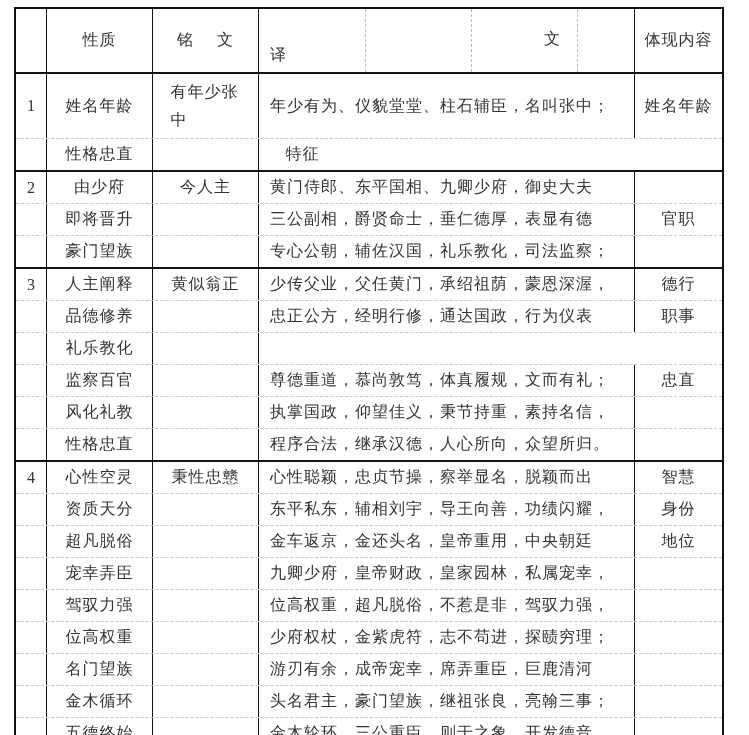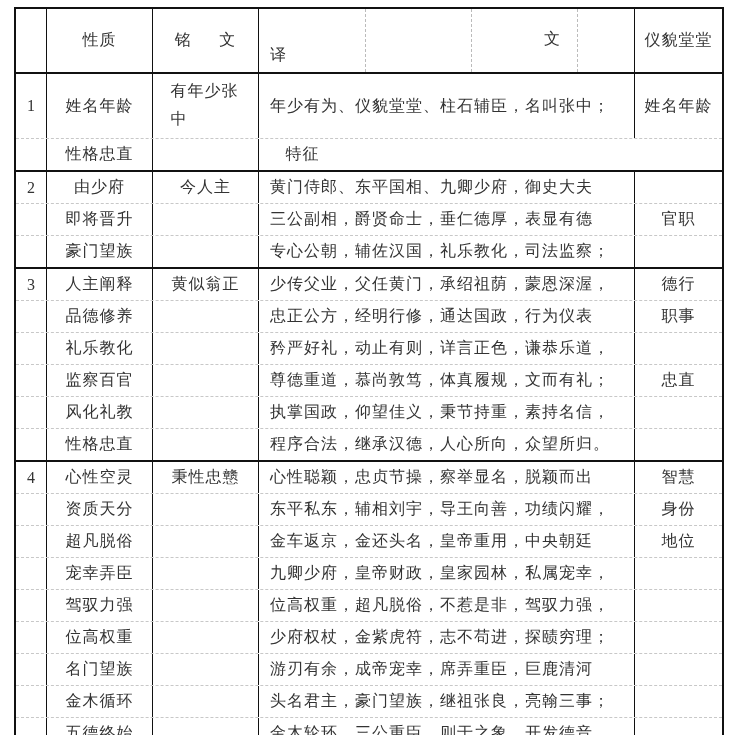--- a/index.html
+++ b/index.html
@@ -5,21 +5,21 @@
   html, body { margin: 0; padding: 0; background: #ffffff; }
   body { width: 749px; height: 735px; overflow: hidden; position: relative;
          font-family: "DejaVu Serif", "Liberation Serif", serif; color: #333333; }
   .tbl { position: absolute; left: 14px; top: 7px; width: 706px;
          border-left: 2px solid #111; border-right: 2px solid #111; border-top: 2px solid #111; }
   .row { display: flex; position: relative; }
   .cell { box-sizing: border-box; display: flex; align-items: center; justify-content: center;
           font-size: 16px; letter-spacing: 1px; white-space: nowrap; }
   .c0 { width: 31px; border-right: 1.5px solid #111; justify-content: flex-start; padding-left: 11px; font-family: "Liberation Serif", serif; font-size: 16px; }
   .c1 { width: 106px; border-right: 1.5px solid #111; }
-  .c2 { width: 106px; border-right: 1.5px solid #111; font-family: Liberation Mono, monospace; }
+  .c2 { width: 106px; border-right: 1.5px solid #111; }
   .c3 { width: 376px; border-right: 1.5px solid #111; justify-content: flex-start; padding-left: 11px; }
   .c4 { width: 87px; }
   .hdr { height: 63px; border-bottom: 2px solid #111; }
   .hdr .c3 { position: relative; align-items: flex-end; padding-bottom: 6px; }
   .hdr-dash { position: absolute; top: 0; bottom: 0; border-left: 1px dashed #bbb; }
   .hdr-wen { position: absolute; left: 285px; top: 20px; }
   .sub { height: 31px; border-bottom: 1px dashed #c8c8c8; }
   .sub.last { border-bottom: 2px solid #111; }
   .tall { height: 64px; }
   .multiline { white-space: normal; text-align: left; line-height: 28px; width: 70px; }
@@ -34,21 +34,21 @@
     <div class="cell c0"></div>
     <div class="cell c1">性质</div>
     <div class="cell c2" style="white-space:pre;">铭　 文</div>
     <div class="cell c3">
       <span>译</span>
       <span class="hdr-dash" style="left:106px"></span>
       <span class="hdr-dash" style="left:212px"></span>
       <span class="hdr-dash" style="left:318px"></span>
       <span class="hdr-wen">文</span>
     </div>
-    <div class="cell c4">仪貌堂堂</div>
+    <div class="cell c4">体现内容</div>
   </div>
 
   <div class="group">
     <div class="row tall sub">
       <div class="cell c0">1</div>
       <div class="cell c1">姓名年龄</div>
       <div class="cell c2">
         <span class="multiline">有年少张中</span>
       </div>
       <div class="cell c3">年少有为、仪貌堂堂、柱石辅臣，名叫张中；</div>
@@ -98,21 +98,20 @@
       <div class="cell c0"></div>
       <div class="cell c1">品德修养</div>
       <div class="cell c2"></div>
       <div class="cell c3">忠正公方，经明行修，通达国政，行为仪表</div>
       <div class="cell c4">职事</div>
     </div>
     <div class="row sub">
       <div class="cell c0"></div>
       <div class="cell c1">礼乐教化</div>
       <div class="cell c2"></div>
-      <div class="cell c3">矜严好礼，动止有则，详言正色，谦恭乐道，</div>
       <div class="cell c4"></div>
     </div>
     <div class="row sub">
       <div class="cell c0"></div>
       <div class="cell c1">监察百官</div>
       <div class="cell c2"></div>
       <div class="cell c3">尊德重道，慕尚敦笃，体真履规，文而有礼；</div>
       <div class="cell c4">忠直</div>
     </div>
     <div class="row sub">

